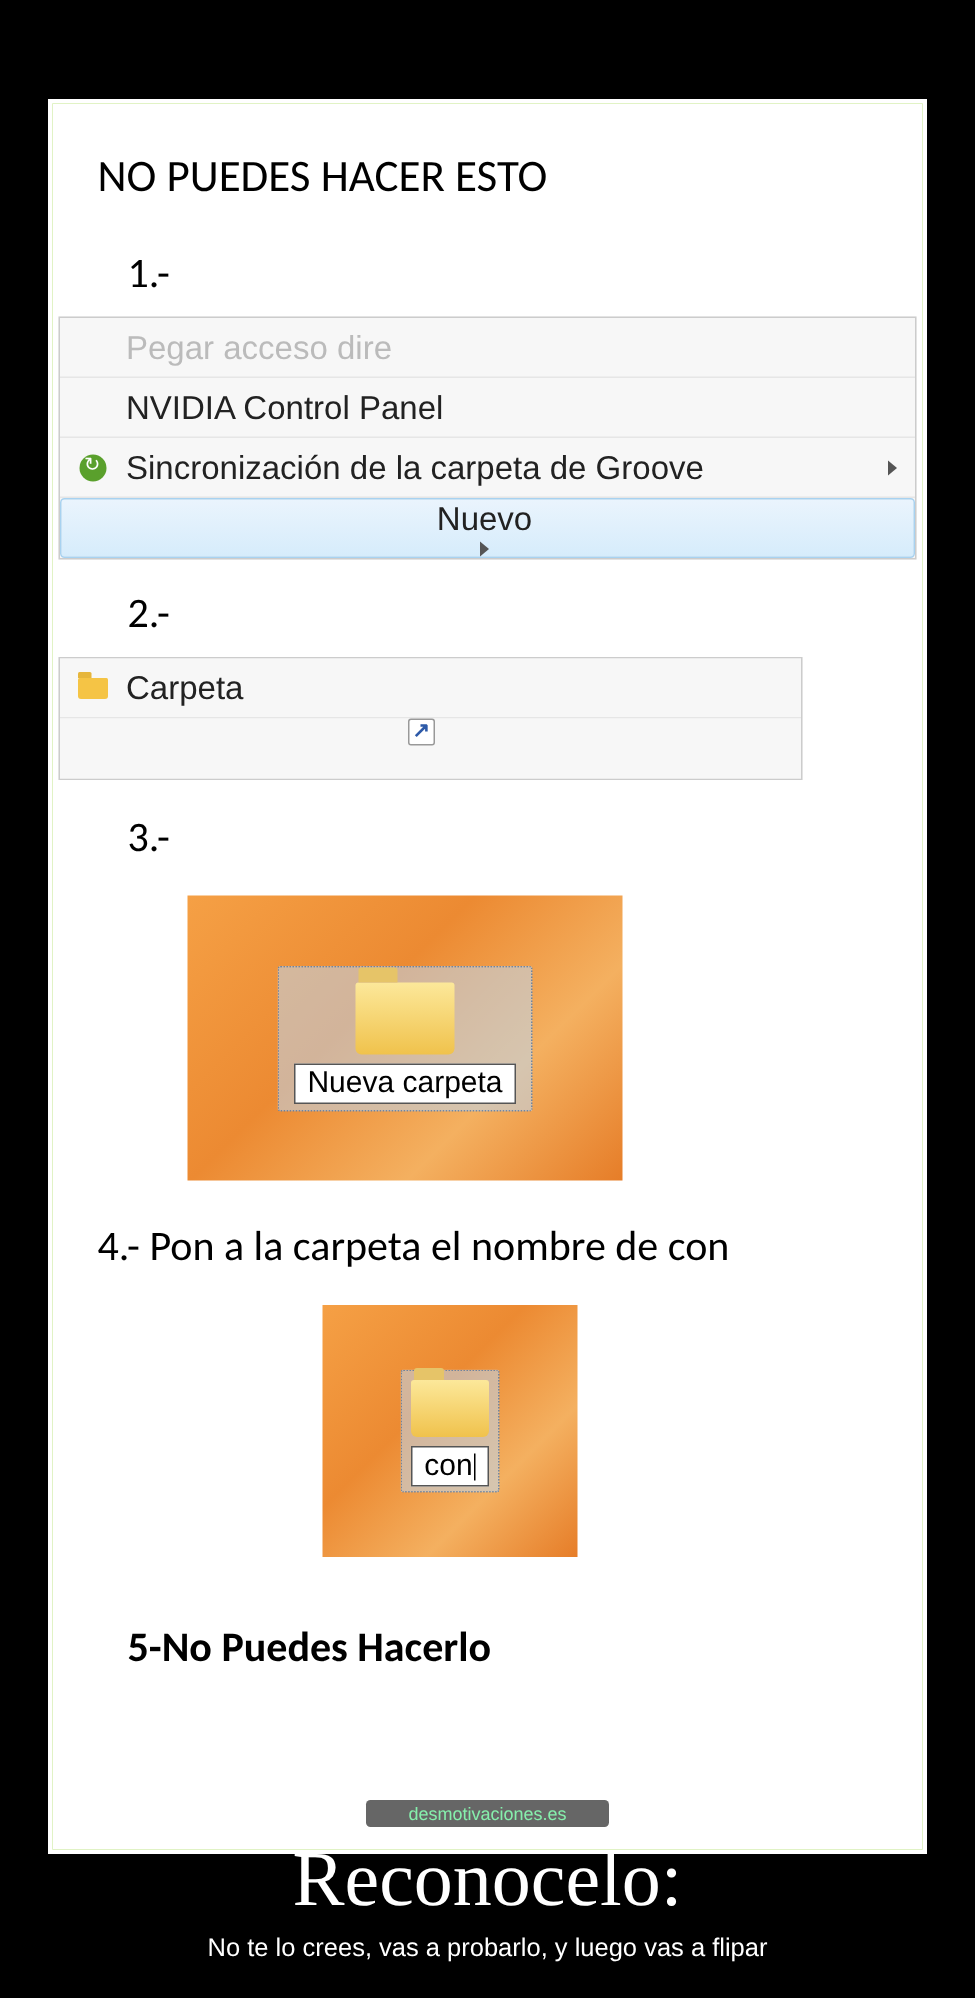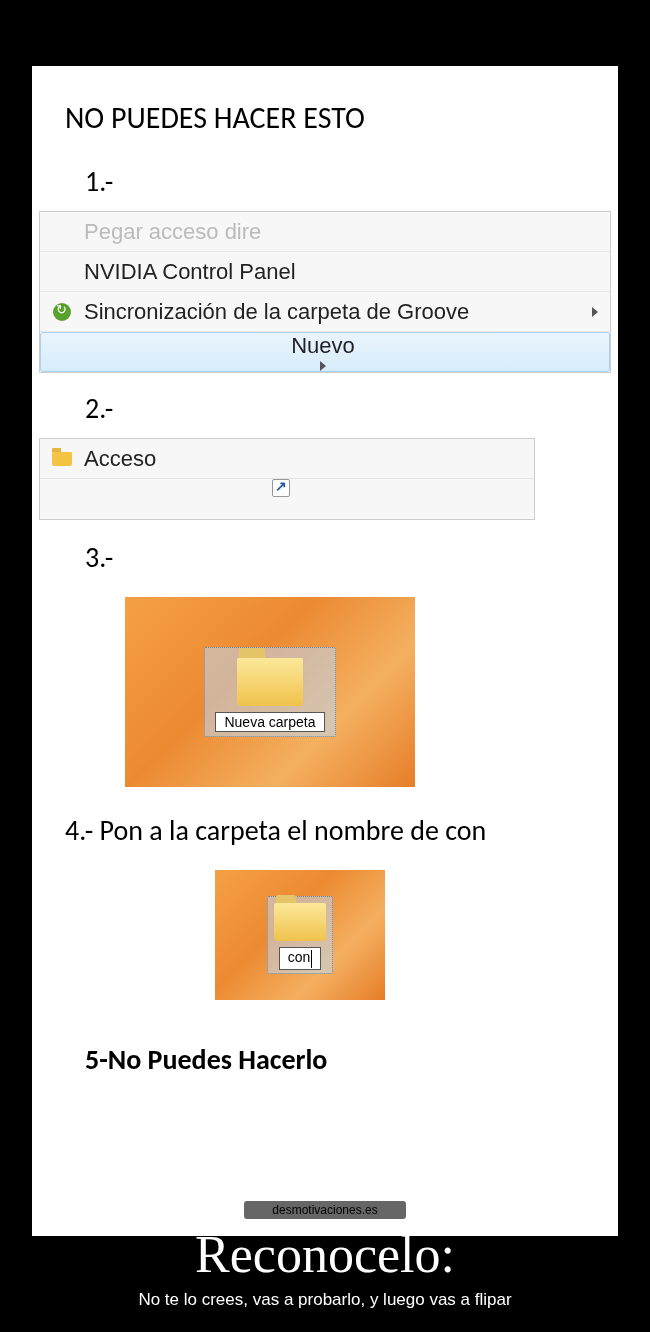--- a/index.html
+++ b/index.html
@@ -137,21 +137,21 @@
       width: 290px;
       height: 190px;
       background: linear-gradient(135deg, #f5a045, #ec8a32 40%, #f4b060 70%, #e67d28);
       display: flex;
       align-items: center;
       justify-content: center;
       position: relative;
     }
     .desktop-area.small {
       width: 170px;
-      height: 130px;
+      height: 168px;
       margin-left: 180px;
     }
     .folder-sel {
       background: rgba(190, 215, 240, 0.55);
       border: 1px dotted rgba(70, 110, 160, 0.7);
       padding: 10px 10px 4px 10px;
       display: flex;
       flex-direction: column;
       align-items: center;
       border-radius: 2px;
@@ -170,21 +170,21 @@
       width: 26px; height: 10px;
       background: #e6c468;
       border-radius: 2px 2px 0 0;
     }
     .folder-big.small { width: 52px; height: 38px; }
     .folder-big.small::before { width: 20px; height: 8px; top: -8px; }
     .folder-label {
       background: #fff;
       border: 1px solid #555;
       padding: 1px 8px;
-      font-size: 14px;
+      font-size: 20px;
       font-family: "Segoe UI", sans-serif;
       color: #000;
       white-space: nowrap;
     }
     .folder-label .cursor {
       display: inline-block;
       width: 1px; height: 18px;
       background: #000;
       vertical-align: middle;
       margin-left: 1px;
@@ -194,21 +194,21 @@
       position: absolute;
       left: 0;
       width: 650px;
       top: 1200px;
       text-align: center;
       color: #fff;
     }
     .watermark {
       display: inline-block;
       background: #666;
-      color: #000000;
+      color: #86efac;
       font-size: 12px;
       padding: 2px 28px;
       border-radius: 3px;
       margin-bottom: 4px;
       font-family: Arial, sans-serif;
     }
     .caption-title {
       font-family: "Times New Roman", Georgia, serif;
       font-size: 52px;
       font-weight: 400;
@@ -253,21 +253,21 @@
       </div>
     </div>
 
     <div class="step-num">2.-</div>
 
     <div class="ctx-menu small">
       <div class="ctx-row">
         <span class="ctx-icon">
             <span class="icon-folder"></span>
           </span>
-        <span class="ctx-label">Acceso</span>
+        <span class="ctx-label">Carpeta</span>
       </div>
       <div class="ctx-row">
         <span class="ctx-icon">
             <span class="icon-shortcut"></span>
           </span>
       </div>
     </div>
 
     <div class="step-num">3.-</div>
 

